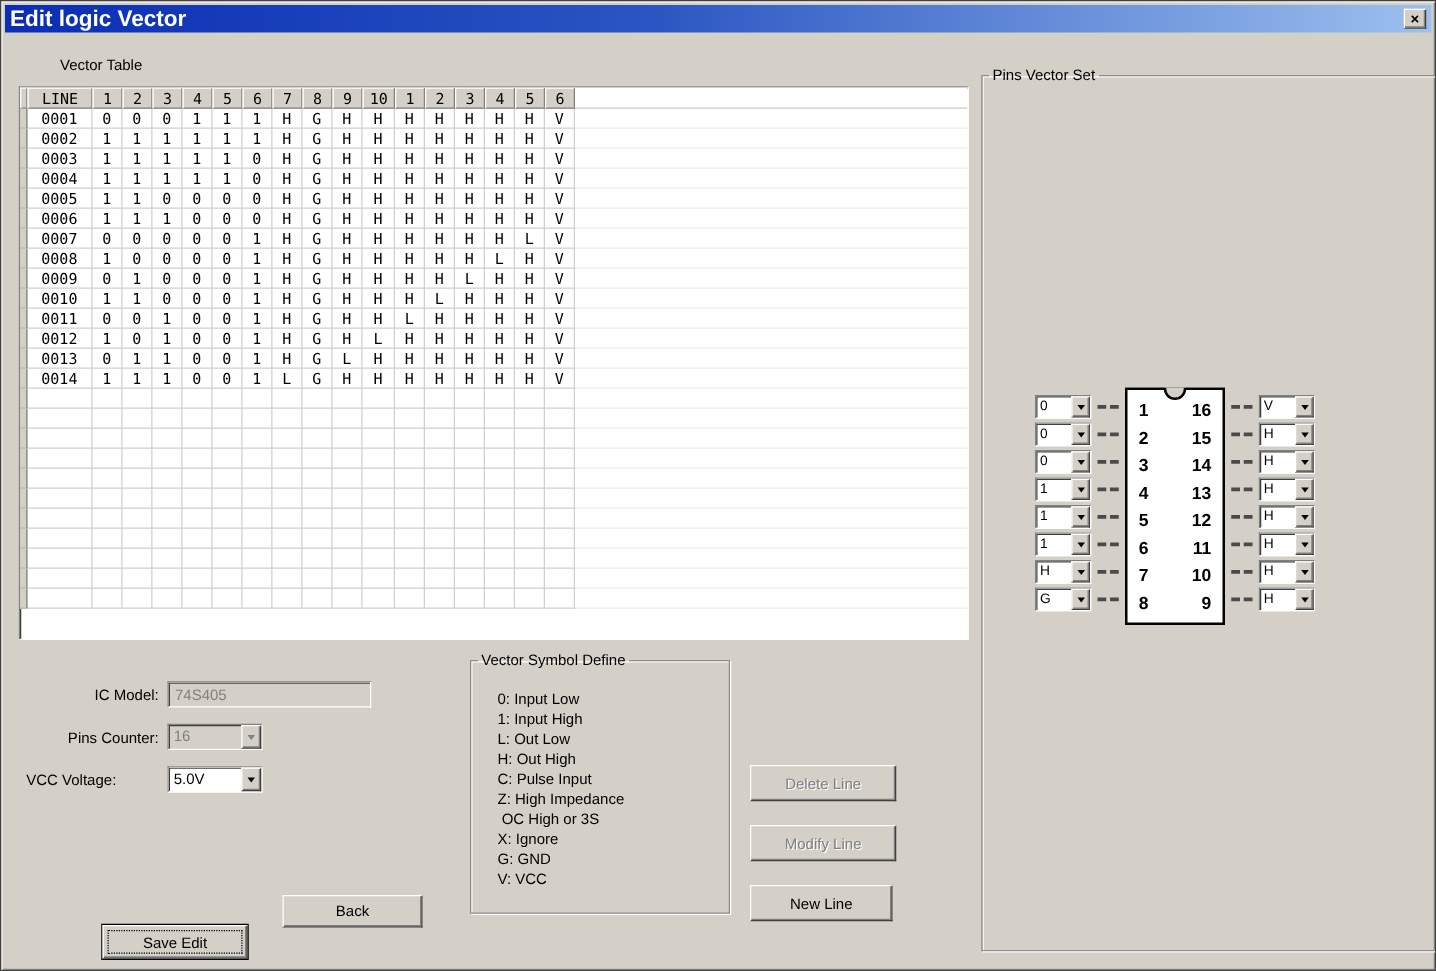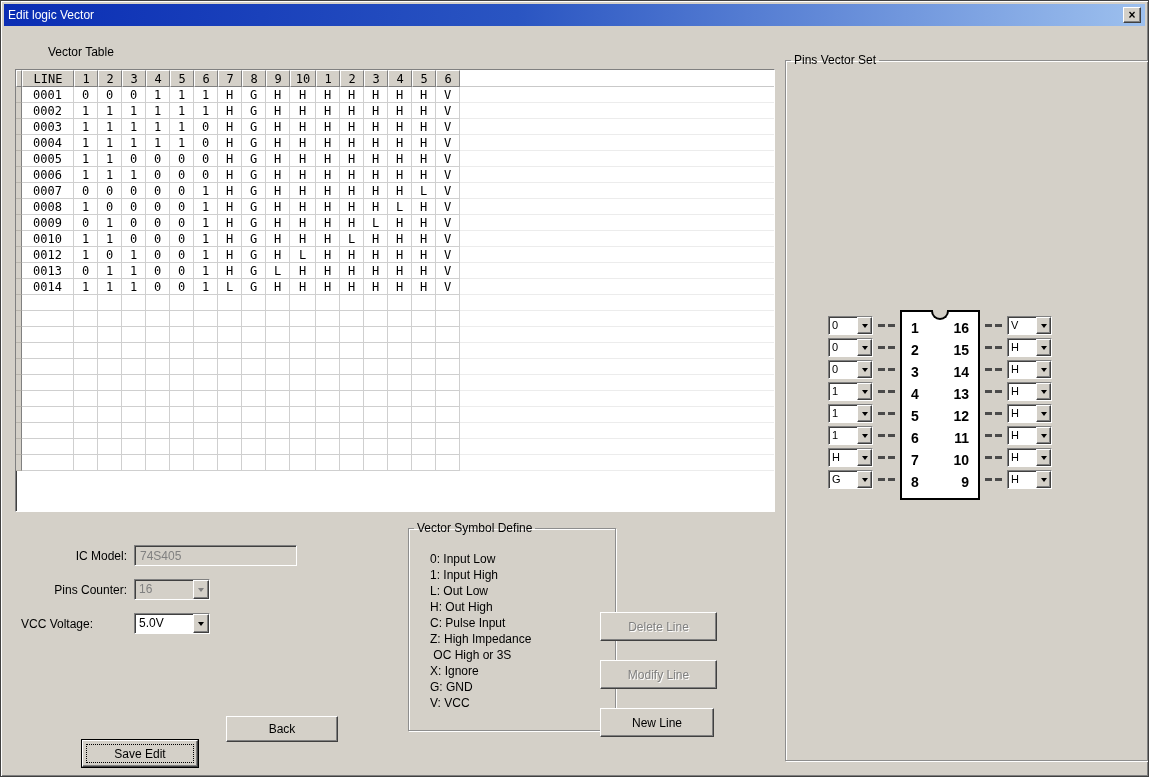--- a/index.html
+++ b/index.html
@@ -6,21 +6,21 @@
   html,body{width:1149px;height:777px;overflow:hidden;}
   body{font-family:"Liberation Sans",sans-serif;font-size:12px;background:#d4d0c8;color:#000;}
 
   .dialog{position:relative;width:1149px;height:777px;background:#d4d0c8;
     border:1px solid #404040;box-shadow:inset 1px 1px 0 #ffffff, inset -1px -1px 0 #808080;overflow:hidden;}
 
   
   .titlebar{position:absolute;left:3px;top:3px;right:3px;height:22px;
     background:linear-gradient(90deg,#0a2db4 0%,#2a55c2 45%,#9dc0ee 100%);
     display:flex;align-items:center;padding:0 4px;}
-  .title{color:#fff;font-weight:normal;font-size:12px;flex:1;}
+  .title{color:#fff;font-weight:bold;font-size:18px;flex:1;}
   .closebtn{width:18px;height:16px;background:#d4d0c8;border:1px solid;
     border-color:#ffffff #404040 #404040 #ffffff;box-shadow:inset -1px -1px 0 #808080;
     display:flex;align-items:center;justify-content:center;cursor:default;}
   .closebtn .x{font-size:12px;font-weight:bold;line-height:1;color:#000;}
 
   .lbl{position:absolute;font-size:12px;}
   .vt-label{left:47px;top:44px;}
 
   
   .grid-wrap{position:absolute;left:14px;top:68px;width:760px;height:443px;background:#fff;
@@ -33,21 +33,21 @@
     overflow:hidden;white-space:nowrap;}
   table.grid th.fillh{background:#ffffff;border:none;border-bottom:1px solid #c9c9c9;}
   table.grid td{height:16px;text-align:center;border-right:1px solid #cfcfcf;border-bottom:1px solid #cfcfcf;
     overflow:hidden;white-space:nowrap;}
   table.grid td.fixc{background:#d4d0c8;border-right:1px solid #808080;border-bottom:1px solid #b8b4ac;}
   table.grid td.fillc{border-right:none;border-bottom:1px solid #ececec;}
 
   
   fieldset.group{position:absolute;border:1px solid #8e8e8e;box-shadow:inset 1px 1px 0 #ffffff,1px 1px 0 #ffffff;}
   fieldset.group legend{font-size:12px;padding:0 3px;margin-left:5px;}
-  .symbol-group{left:375px;top:520px;width:208px;height:210px;margin-left:32px;}
+  .symbol-group{left:375px;top:520px;width:208px;height:210px;}
   .pins-group{left:784px;top:52px;width:413px;height:708px;}
   .symbol-lines{padding:16px 0 0 21px;}
   .symbol-lines .sline{height:16px;line-height:16px;white-space:pre;font-size:12px;}
 
   
   .textbox{border:1px solid;border-color:#808080 #ffffff #ffffff #808080;box-shadow:inset 1px 1px 0 #404040;
     background:#d4d0c8;color:#808080;font-size:12px;}
   .ic-input{position:absolute;left:133px;top:544px;width:163px;height:21px;display:flex;align-items:center;padding:0 5px;}
 
   .ic-label{left:20px;top:548px;width:106px;text-align:right;}
@@ -362,20 +362,41 @@
             <td>H</td>
             <td>L</td>
             <td>H</td>
             <td>H</td>
             <td>H</td>
             <td>V</td>
             <td class="fillc"></td>
           </tr>
           <tr>
             <td class="fixc"></td>
+            <td class="linec">0011</td>
+            <td>0</td>
+            <td>0</td>
+            <td>1</td>
+            <td>0</td>
+            <td>0</td>
+            <td>1</td>
+            <td>H</td>
+            <td>G</td>
+            <td>H</td>
+            <td>H</td>
+            <td>L</td>
+            <td>H</td>
+            <td>H</td>
+            <td>H</td>
+            <td>H</td>
+            <td>V</td>
+            <td class="fillc"></td>
+          </tr>
+          <tr>
+            <td class="fixc"></td>
             <td class="linec">0012</td>
             <td>1</td>
             <td>0</td>
             <td>1</td>
             <td>0</td>
             <td>0</td>
             <td>1</td>
             <td>H</td>
             <td>G</td>
             <td>H</td>

